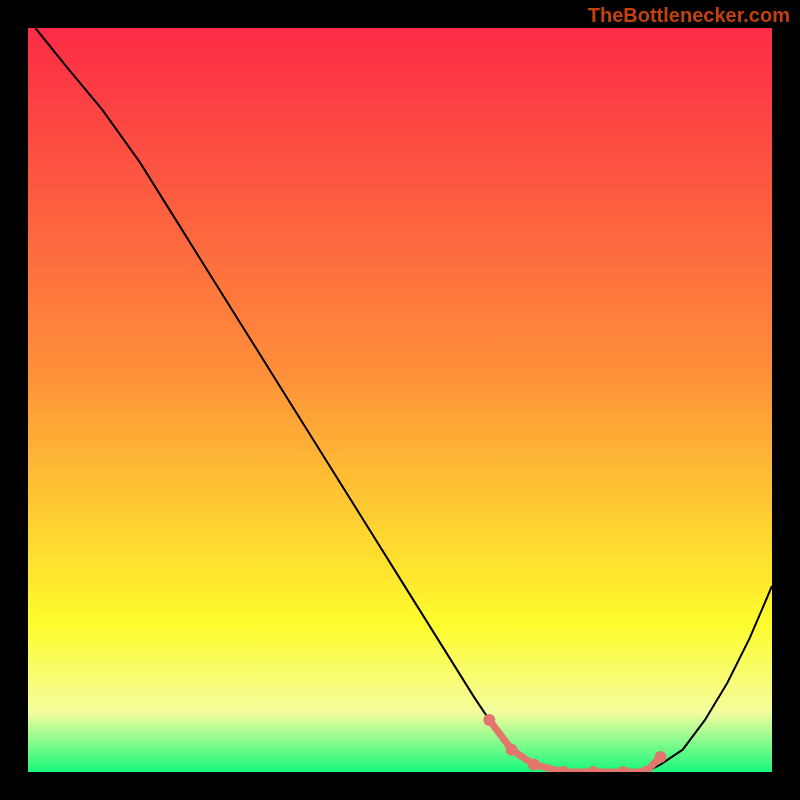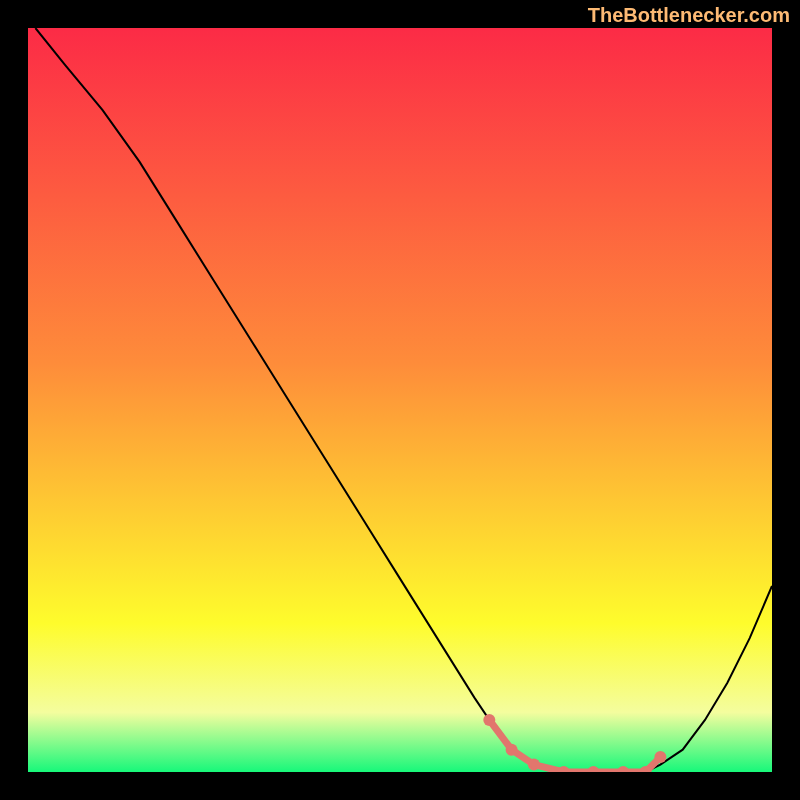--- a/index.html
+++ b/index.html
@@ -8,21 +8,21 @@
     width: 800px;
     height: 800px;
     background: #000;
     font-family: Arial, sans-serif;
     position: relative;
   }
   .watermark {
     position: absolute;
     top: 4px;
     right: 10px;
-    color: #fdba74;
+    color: #c2410c;
     font-size: 20px;
     font-weight: bold;
     z-index: 10;
   }
   .chart-container {
     position: absolute;
     top: 28px;
     left: 28px;
     width: 744px;
     height: 744px;

